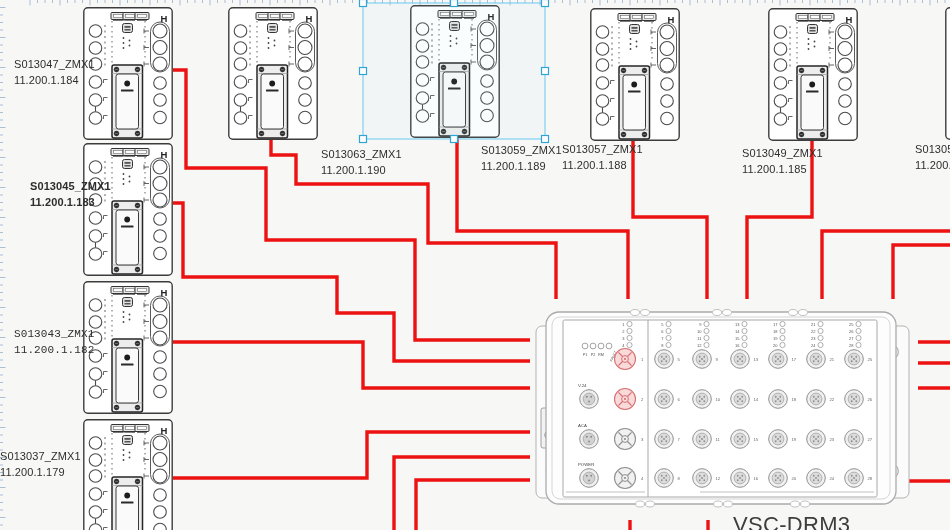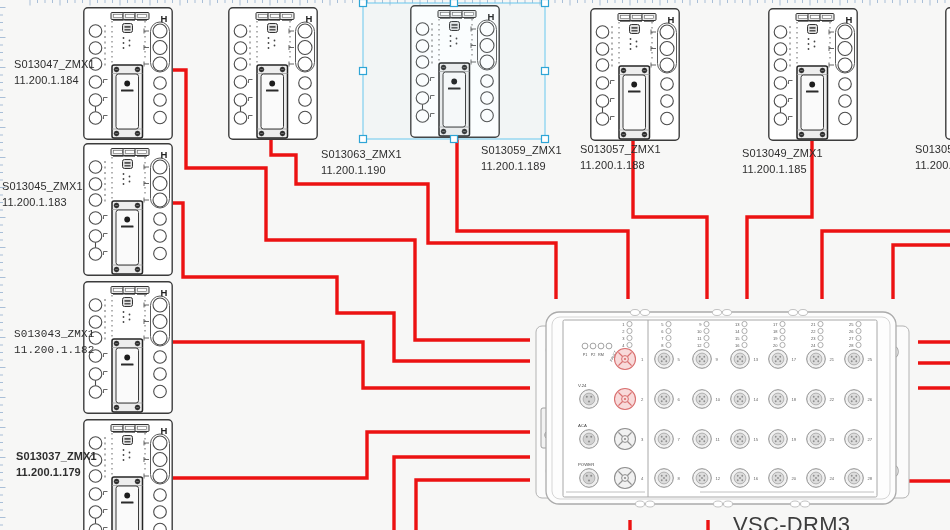--- a/index.html
+++ b/index.html
@@ -1296,41 +1296,41 @@
         <rect x="359.5" y="135.5" width="7" height="7" fill="#fff" stroke="#2fa5d6" stroke-width="1.2"></rect>
         <rect x="450.5" y="135.5" width="7" height="7" fill="#fff" stroke="#2fa5d6" stroke-width="1.2"></rect>
         <rect x="541.5" y="135.5" width="7" height="7" fill="#fff" stroke="#2fa5d6" stroke-width="1.2"></rect>
       </g>
     </svg>
   <div id="labels">
       <div class="lbl" style="left: 14px; top: 57px;">
         <div>S013047_ZMX1</div>
         <div>11.200.1.184</div>
       </div>
-      <div class="lbl" style="left: 2px; top: 179px;">
+      <div class="lbl" style="left: 30px; top: 179px; font-weight: bold;">
         <div>S013045_ZMX1</div>
         <div>11.200.1.183</div>
       </div>
       <div class="lbl" style="left: 14px; top: 327px; font-family: Liberation Mono, monospace;">
         <div>S013043_ZMX1</div>
         <div>11.200.1.182</div>
       </div>
-      <div class="lbl" style="left: 16px; top: 449px; font-weight: bold;">
+      <div class="lbl" style="left: 0; top: 449px;">
         <div>S013037_ZMX1</div>
         <div>11.200.1.179</div>
       </div>
       <div class="lbl" style="left: 321px; top: 140px; margin-top: 7px;">
         <div>S013063_ZMX1</div>
         <div>11.200.1.190</div>
       </div>
       <div class="lbl" style="left: 481px; top: 143px;">
         <div>S013059_ZMX1</div>
         <div>11.200.1.189</div>
       </div>
-      <div class="lbl" style="left: 580px; top: 142px;">
+      <div class="lbl" style="left: 562px; top: 142px;">
         <div>S013057_ZMX1</div>
         <div>11.200.1.188</div>
       </div>
       <div class="lbl" style="left: 742px; top: 146px;">
         <div>S013049_ZMX1</div>
         <div>11.200.1.185</div>
       </div>
       <div class="lbl" style="left: 915px; top: 142px;">
         <div>S013053</div>
         <div>11.200.1.</div>

